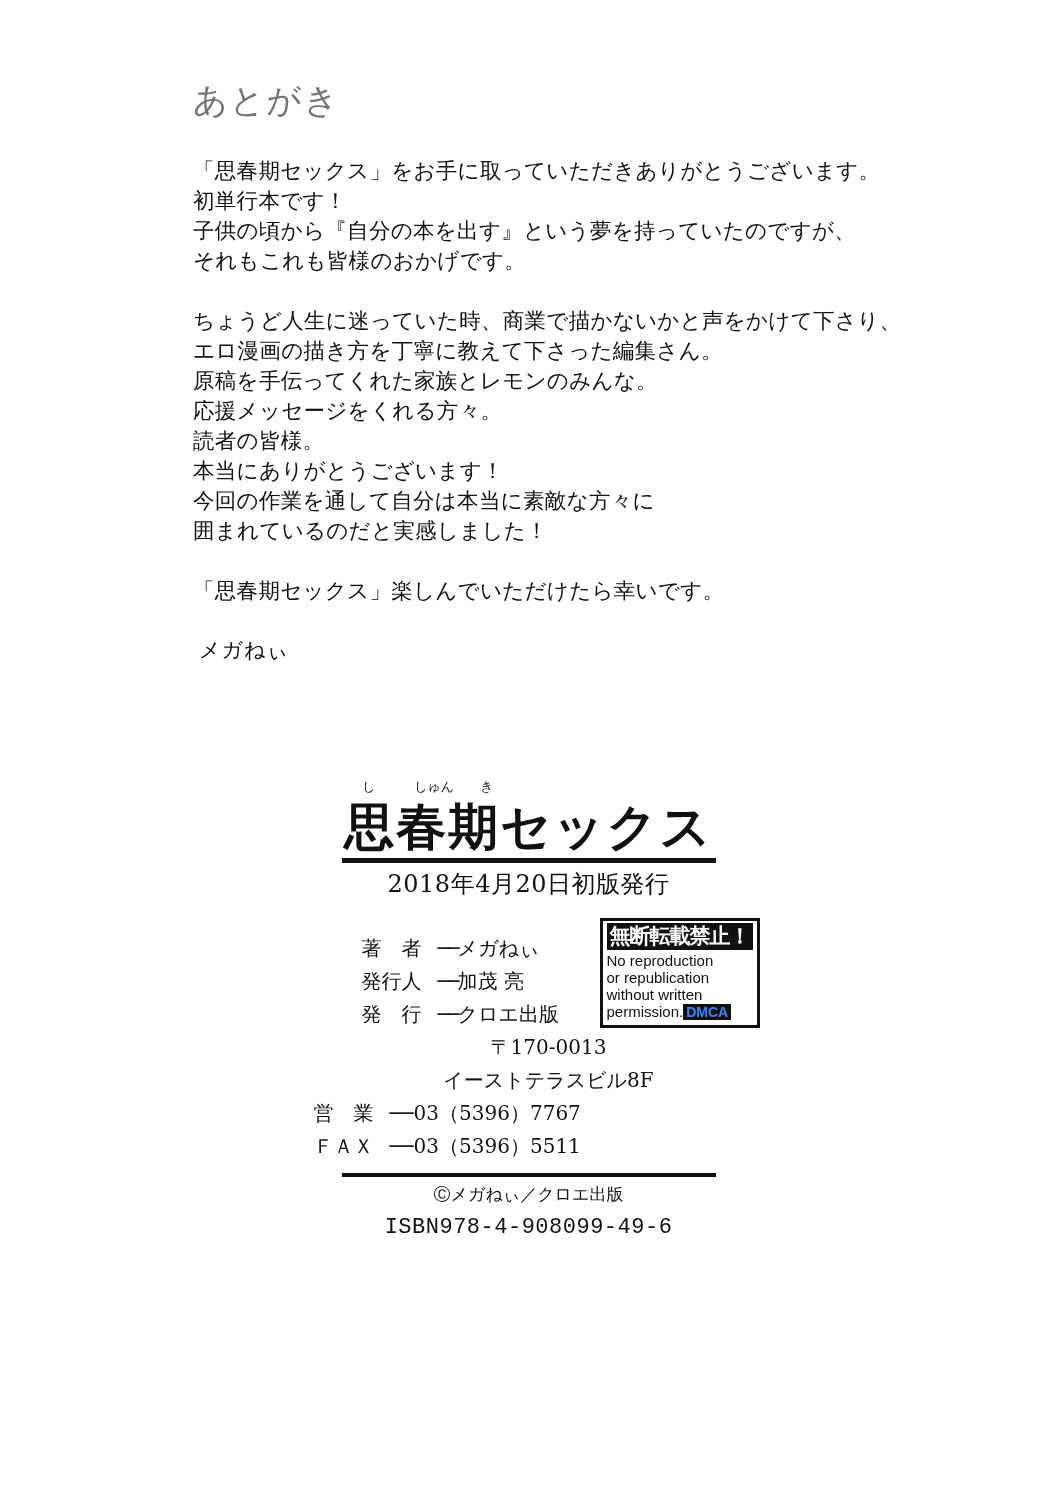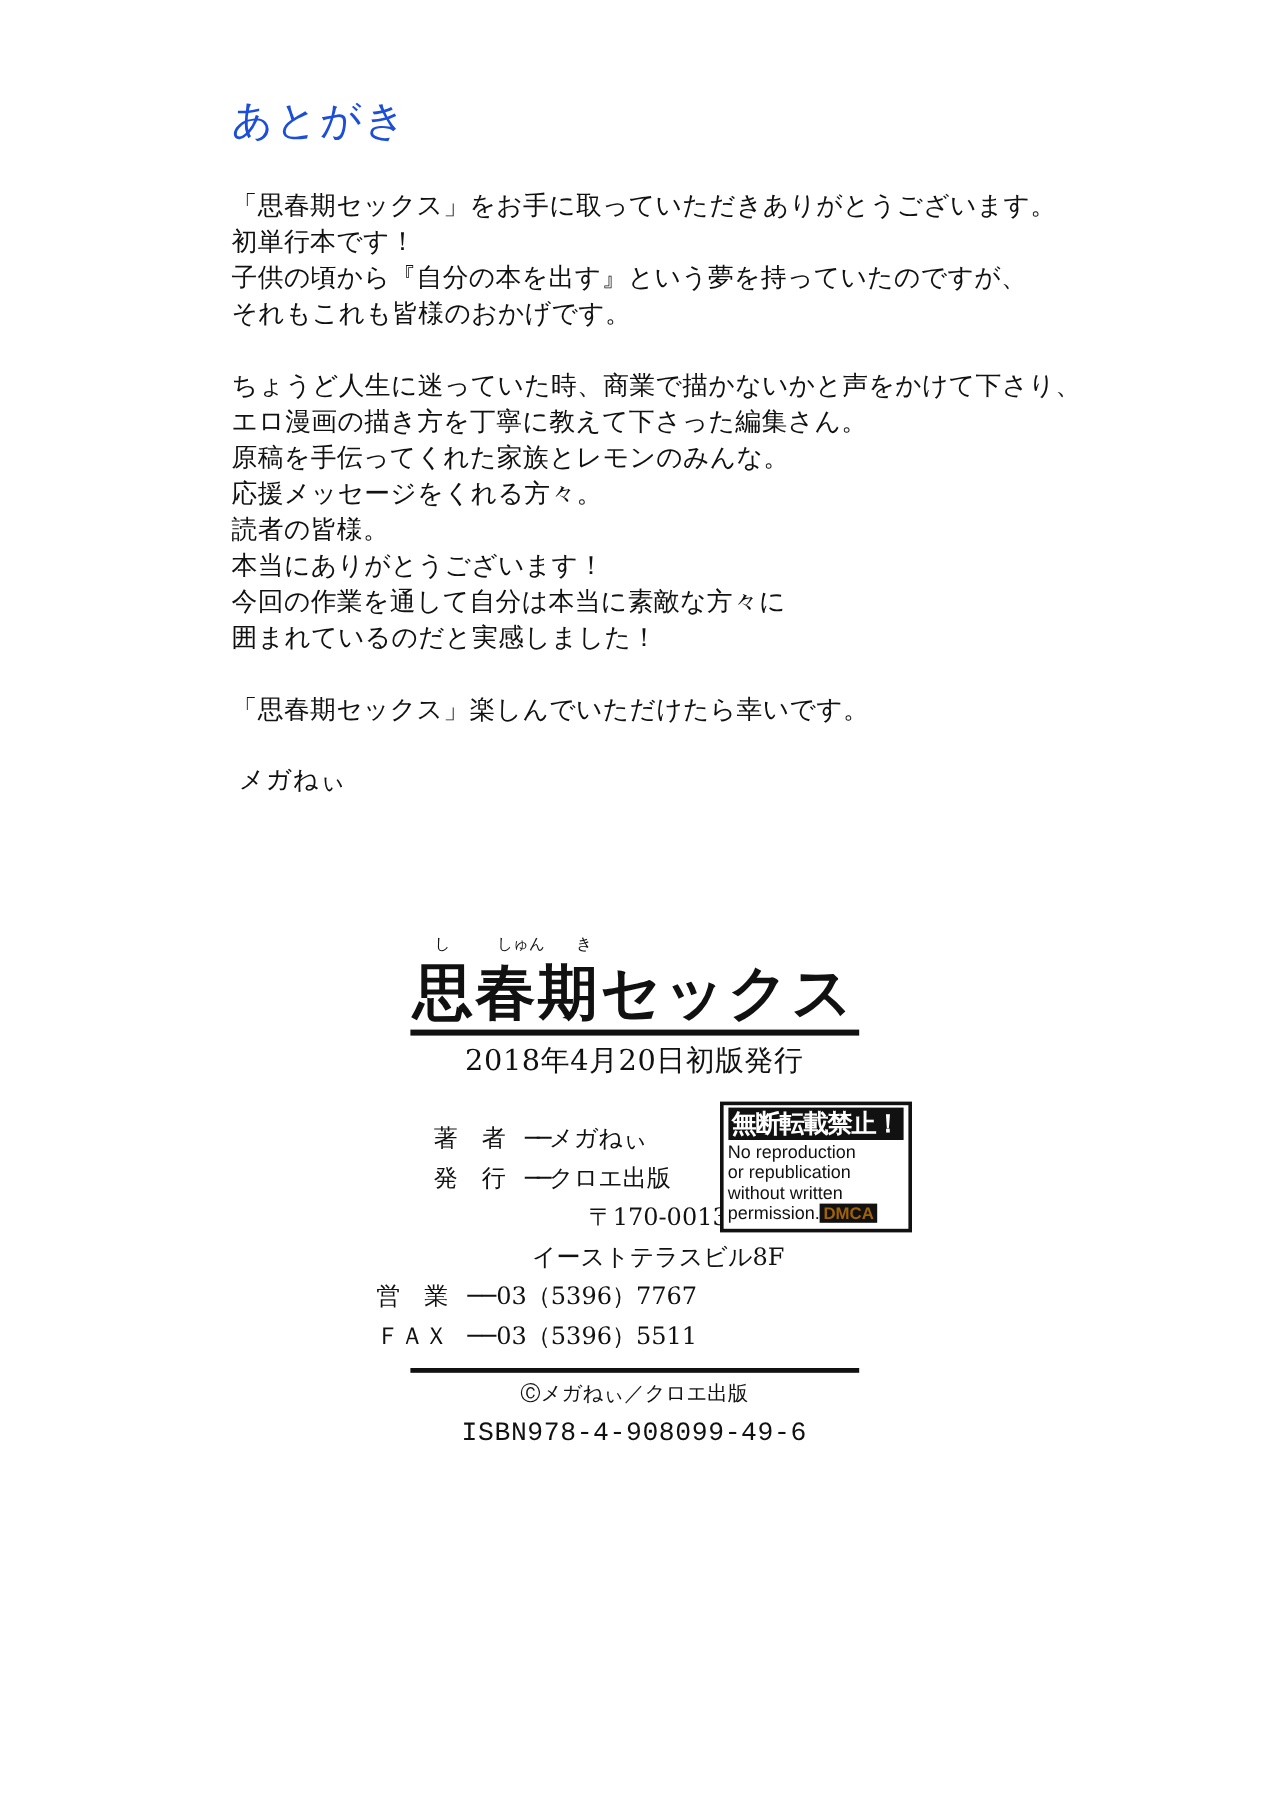--- a/index.html
+++ b/index.html
@@ -22,21 +22,21 @@
     position: absolute;
     left: 193px;
     top: 78px;
     width: 760px;
   }
   .afterword-title {
     font-size: 34px;
     letter-spacing: 2px;
     margin: 0 0 32px 0;
     font-weight: 400;
-    color: #1d4ed8;
+    color: #737373;
   }
   .afterword p {
     margin: 0;
     font-size: 21.5px;
     line-height: 30px;
     letter-spacing: 0.3px;
     color: #111;
     white-space: pre-wrap;
   }
   .afterword .para-gap {
@@ -165,21 +165,21 @@
   .stamp-body {
     font-family: "Liberation Sans", sans-serif;
     font-size: 15px;
     line-height: 17px;
     color: #111;
     margin-top: 2px;
   }
   .stamp-body .dmca {
     font-weight: bold;
     background: #111;
-    color: #a16207;
+    color: #3b82f6;
     padding: 0 3px;
     font-size: 14px;
   }
 
   .notes {
     width: 400px;
     margin: 10px auto 0 auto;
     text-align: left;
     font-family: "DejaVu Serif", serif;
     font-size: 14.5px;
@@ -264,20 +264,21 @@
         <div class="stamp-body">
           <div>No reproduction</div>
           <div>or republication</div>
           <div>without written</div>
           <div><span>permission.</span><span class="dmca">DMCA</span></div>
         </div>
       </div>
 
       <div class="imprint-line"><span class="lbl">著　者</span><span class="dash">──</span><span>メガねぃ</span></div>
 
+      <div class="imprint-line"><span class="lbl">発行人</span><span class="dash">──</span><span>加茂 亮</span></div>
 
       <div class="imprint-line"><span class="lbl">発　行</span><span class="dash">──</span><span>クロエ出版</span></div>
 
       <div class="addr-line">〒170-0013</div>
       <div class="addr-line">イーストテラスビル8F</div>
 
       <div class="contact-line"><span class="lbl">営　業</span><span class="dash">──</span><span>03（5396）7767</span></div>
 
       <div class="contact-line"><span class="lbl">ＦＡＸ</span><span class="dash">──</span><span>03（5396）5511</span></div>
     </div>

